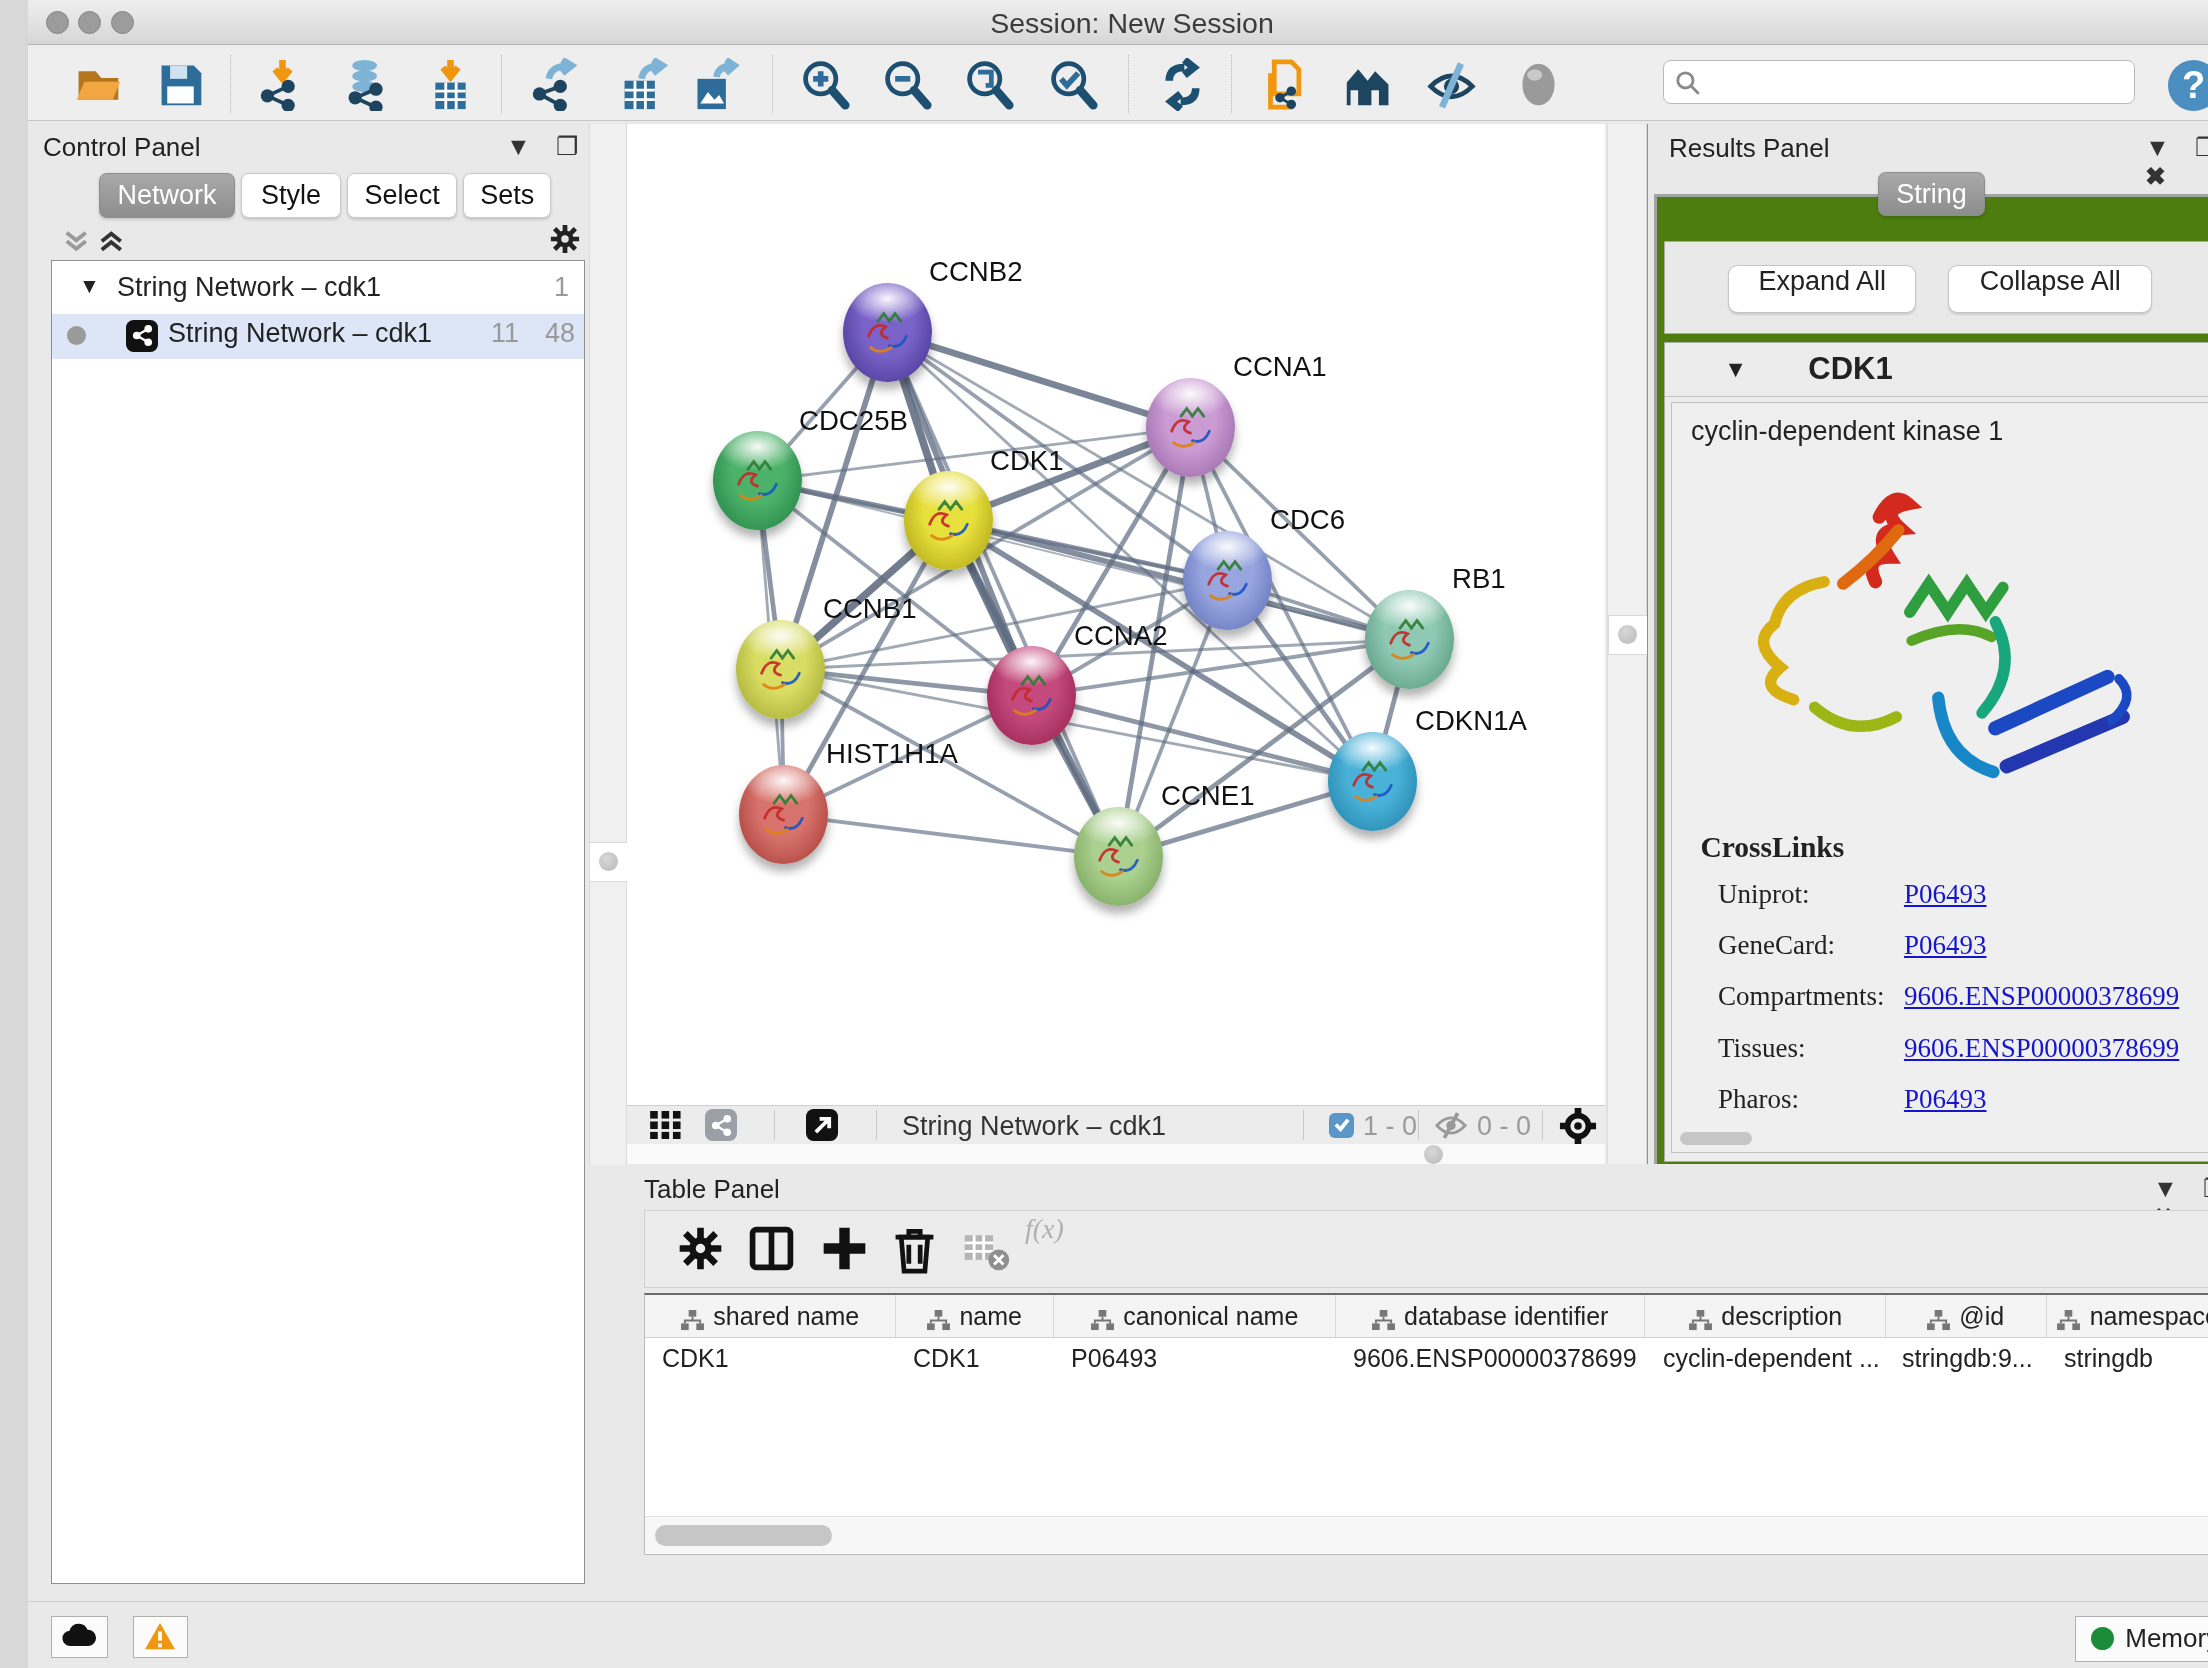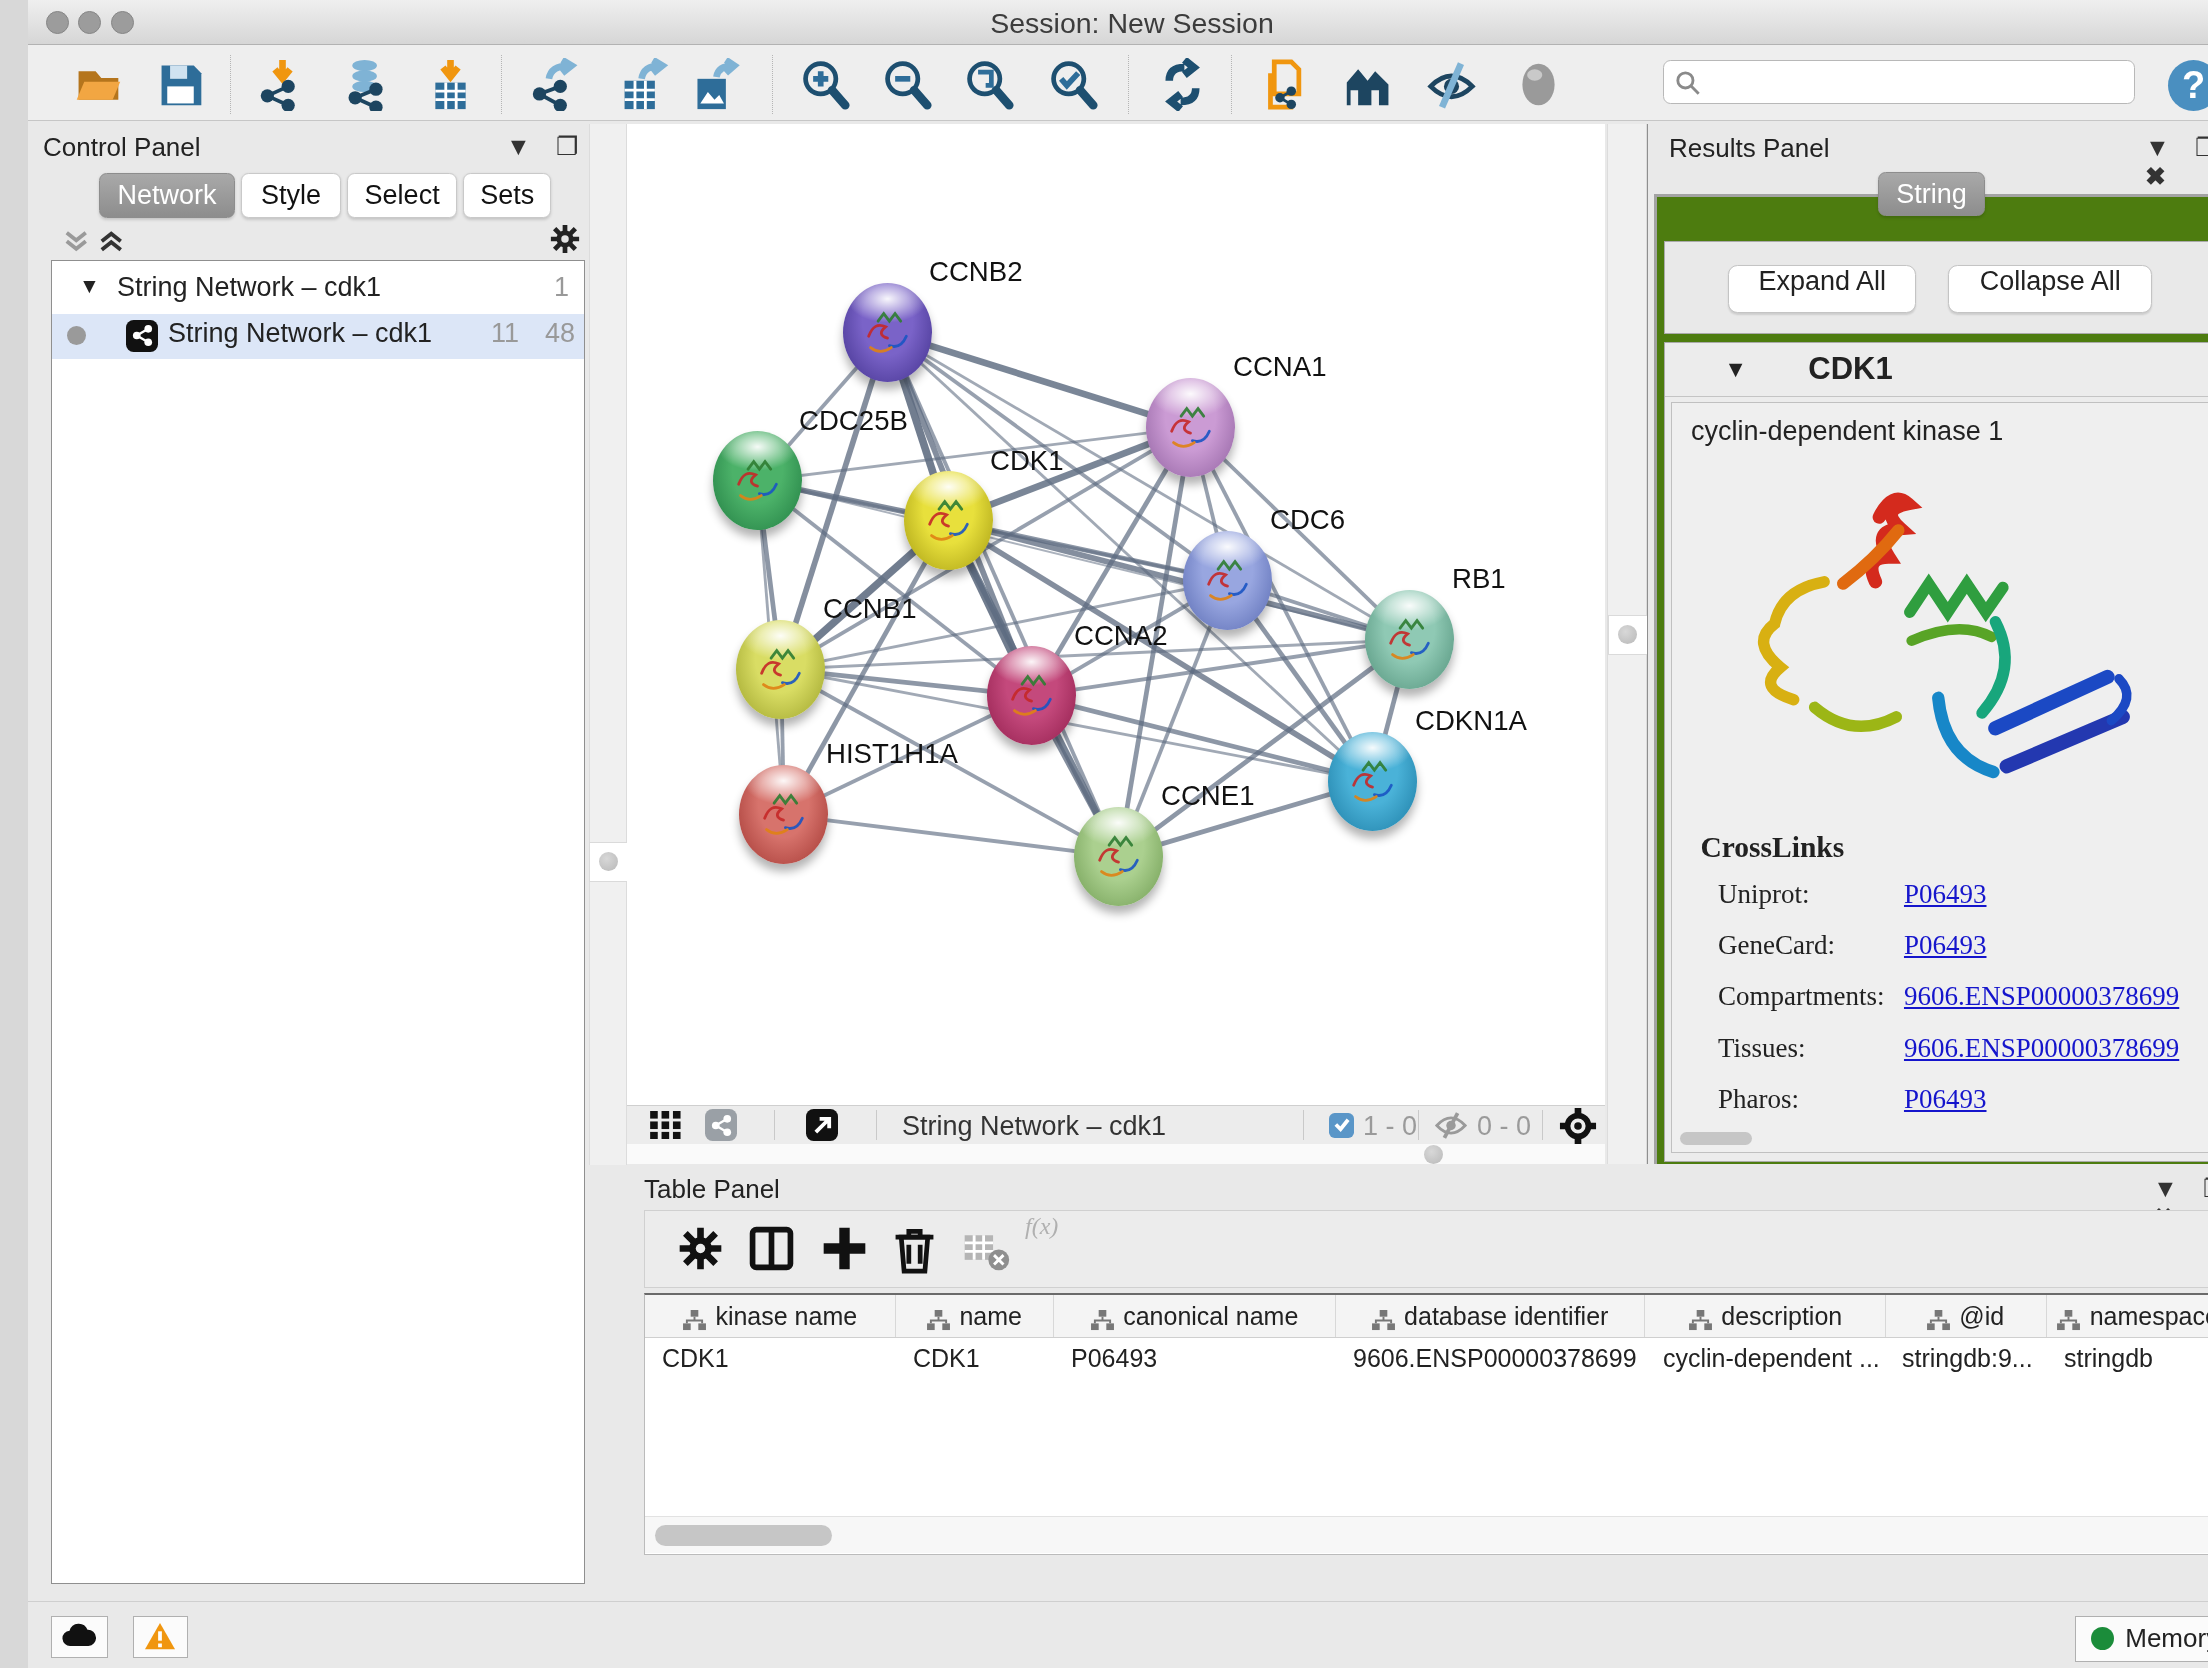--- a/index.html
+++ b/index.html
@@ -584,32 +584,32 @@
       <svg class="tp-tool" style="left:243px" viewBox="0 0 56 56">
         <path d="M14 16h28l-3 36H17z" fill="none" stroke="#111" stroke-width="5"></path>
         <path d="M8 16h40M22 16v-6h12v6M22 24v20M34 24v20" stroke="#111" stroke-width="5" fill="none"></path>
       </svg>
       <svg class="tp-tool" style="left:314px" viewBox="0 0 56 56">
         <rect x="6" y="14" width="30" height="26" fill="#b5b5b5"></rect>
         <path d="M6 22h30M6 31h30M16 14v26M26 14v26" stroke="#fff" stroke-width="3"></path>
         <circle cx="42" cy="40" r="11" fill="#8f8f8f"></circle>
           <path d="M37 35l10 10M47 35l-10 10" stroke="#fff" stroke-width="3"></path>
       </svg>
-      <div class="tp-tool" style="left:380px;width:105px;font-family:'Liberation Serif',serif;font-style:italic;font-size:24px;color:#b0b0b0;top:1.9px">f(x)</div>
+      <div class="tp-tool" style="left:380px;width:105px;font-family:'Liberation Serif',serif;font-style:italic;font-size:28px;color:#b0b0b0;top:1.9px">f(x)</div>
     </div>
     <div id="tp-table">
       <div id="tp-headrow">
           <div class="th" style="left: 0px; width: 251px;"><svg width="23" height="21" viewBox="0 0 24 22">
               <g fill="#777">
                 <rect x="8" y="0" width="8" height="7"></rect>
                 <rect x="0" y="14" width="8" height="7"></rect>
                 <rect x="16" y="14" width="8" height="7"></rect>
               </g>
               <path d="M12 7v4M4 14v-3h16v3" stroke="#777" stroke-width="2" fill="none"></path>
-            </svg><span>kinase name</span></div>
+            </svg><span>shared name</span></div>
           <div class="th" style="left: 251px; width: 158px;"><svg width="23" height="21" viewBox="0 0 24 22">
               <g fill="#777">
                 <rect x="8" y="0" width="8" height="7"></rect>
                 <rect x="0" y="14" width="8" height="7"></rect>
                 <rect x="16" y="14" width="8" height="7"></rect>
               </g>
               <path d="M12 7v4M4 14v-3h16v3" stroke="#777" stroke-width="2" fill="none"></path>
             </svg><span>name</span></div>
           <div class="th" style="left: 409px; width: 282px;"><svg width="23" height="21" viewBox="0 0 24 22">
               <g fill="#777">

